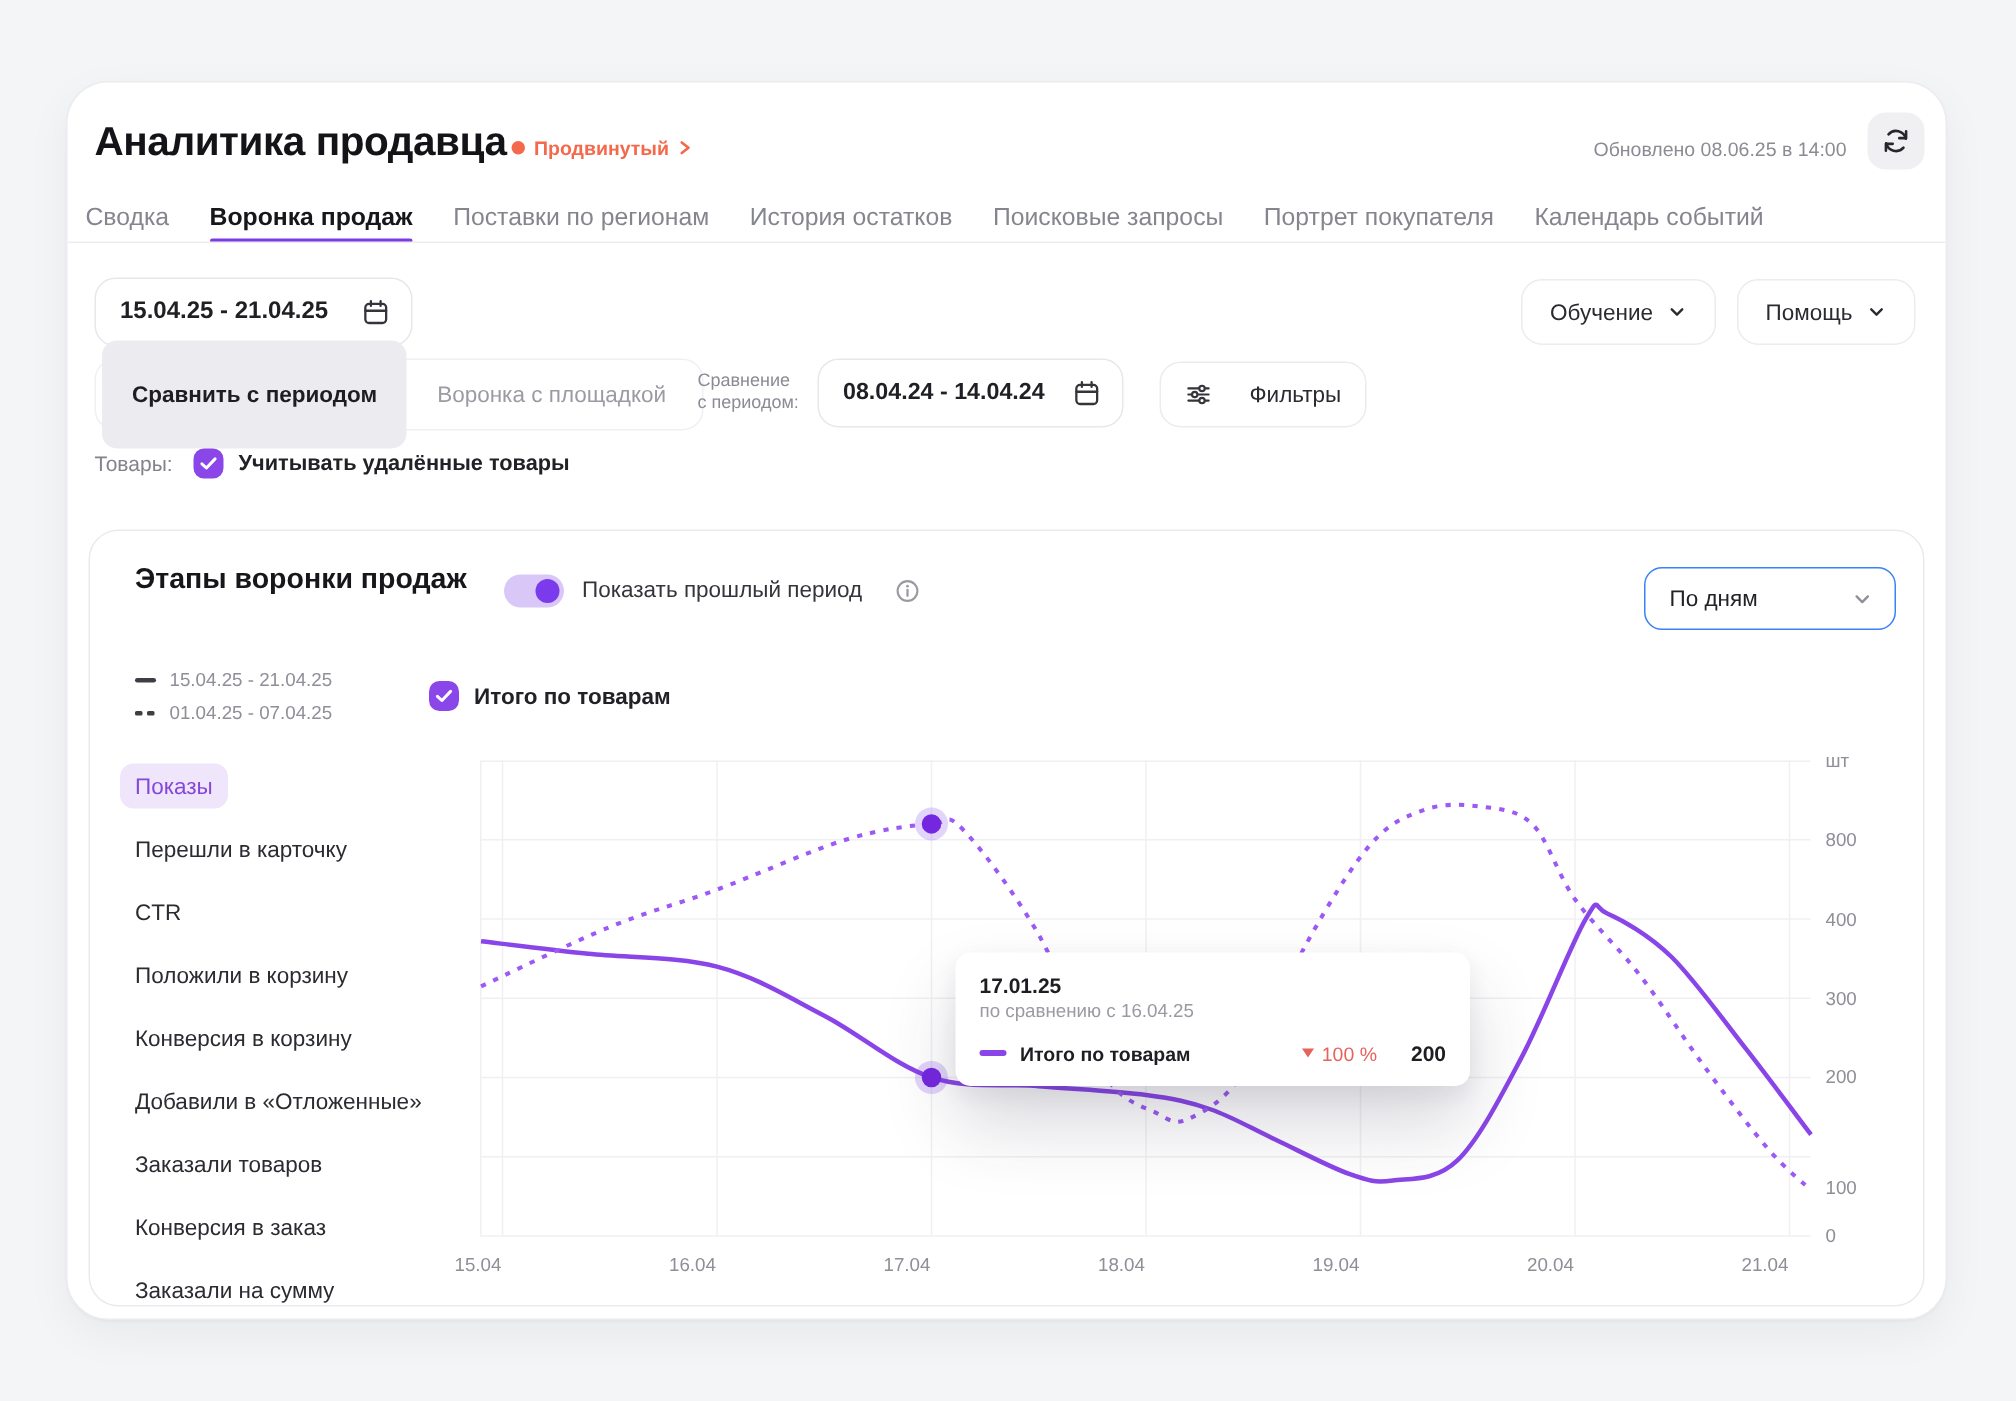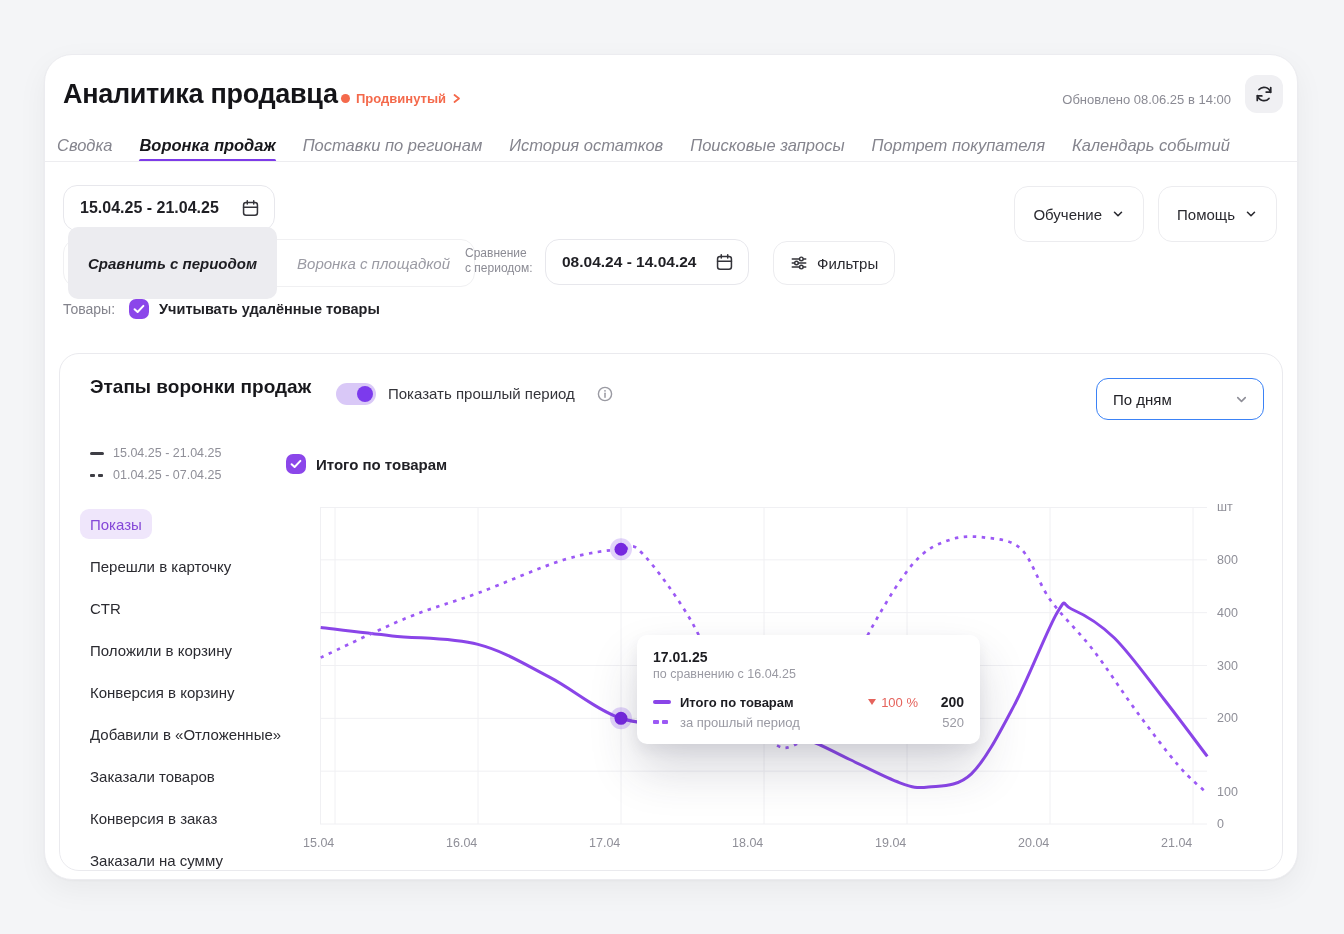--- a/index.html
+++ b/index.html
@@ -17,43 +17,43 @@
   
   .page-title{position:absolute;left:18px;top:24px;font-size:27px;font-weight:800;letter-spacing:-.3px;color:#141418;}
   .badge{position:absolute;left:296px;top:36px;display:flex;align-items:center;gap:6px;cursor:pointer;}
   .badge .dot{width:9px;height:9px;border-radius:50%;background:#f4694b;}
   .badge .blabel{font-size:13px;font-weight:700;color:#f4694b;}
   .updated{position:absolute;right:66px;top:37px;font-size:13px;color:#8b8b94;}
   .refresh-btn{position:absolute;right:14px;top:20px;width:38px;height:38px;border-radius:12px;background:#f0f0f3;
     display:flex;align-items:center;justify-content:center;cursor:pointer;border:none;}
   
   .tabs{position:absolute;left:12px;top:76px;display:flex;gap:27px;height:28px;}
-  .tab{font-size:16.5px;color:#85858e;line-height:28px;position:relative;cursor:pointer;white-space:nowrap;font-style:italic;}
+  .tab{font-size:16.5px;color:#85858e;line-height:28px;position:relative;cursor:pointer;white-space:nowrap;}
   .tab.active{color:#17171b;font-weight:700;}
   .tab.active::after{content:"";position:absolute;left:0;right:0;bottom:-3px;height:3px;border-radius:3px;background:#7d3be8;}
   .tabs-divider{position:absolute;left:0;right:0;top:106px;height:1px;background:#ededf0;}
   
   .input{position:absolute;background:#fff;border:1px solid #e7e7ec;border-radius:14px;display:flex;align-items:center;
     justify-content:space-between;padding:0 14px 0 16px;cursor:pointer;box-sizing:border-box;}
   .date-main{left:18px;top:130px;width:212px;height:46px;}
   .input .dval{font-size:16px;font-weight:700;color:#1f1f24;}
-  .btn{position:absolute;background:#fff;border:1px solid #ececef;border-radius:14px;height:56px;display:flex;
+  .btn{position:absolute;background:#fff;border:1px solid #ececef;border-radius:14px;height:44px;display:flex;
     align-items:center;gap:9px;padding:0 18px;font-size:15px;color:#2a2a30;cursor:pointer;box-sizing:border-box;}
   .btn-training{right:153px;top:131px;}
   .btn-help{right:20px;top:131px;}
   .segmented{position:absolute;left:18px;top:184px;height:48px;background:#fff;border:1px solid #f0f0f2;border-radius:14px;
     display:flex;align-items:center;padding:0 4px;box-sizing:border-box;}
-  .seg{height:40px;display:flex;align-items:center;padding:16px 20px;border-radius:10px;font-size:15px;cursor:pointer;white-space:nowrap;font-style:italic;}
+  .seg{height:40px;display:flex;align-items:center;padding:16px 20px;border-radius:10px;font-size:15px;cursor:pointer;white-space:nowrap;}
   .seg.on{background:#ececf0;font-weight:700;color:#1d1d22;}
   .seg.off{color:#9b9ba4;}
   .cmp-label{position:absolute;left:420px;top:191px;font-size:12px;line-height:15px;color:#8b8b94;}
   .date-cmp{left:500px;top:184px;width:204px;height:46px;}
   .date-cmp .dval{font-size:15.5px;}
   .btn-filters{position:absolute;left:728px;top:186px;height:44px;background:#fff;border:1px solid #ececef;border-radius:14px;
-    display:flex;align-items:center;gap:9px;padding:0 16px;font-size:15px;color:#2a2a30;cursor:pointer;box-sizing:border-box;}
+    display:flex;align-items:center;gap:25px;padding:0 16px;font-size:15px;color:#2a2a30;cursor:pointer;box-sizing:border-box;}
   .products-row{position:absolute;left:18px;top:244px;display:flex;align-items:center;gap:10px;}
   .products-caption{font-size:14px;color:#83838c;margin-right:4px;}
   .checkbox{width:20px;height:20px;border-radius:7px;background:#8b46ea;display:flex;align-items:center;justify-content:center;cursor:pointer;flex:0 0 auto;}
   .chk-label{font-size:14.5px;font-weight:700;color:#212126;cursor:pointer;}
   
   .panel{position:absolute;left:14px;top:298px;width:1224px;height:518px;border:1px solid #eaeaee;border-radius:20px;background:#fff;box-sizing:border-box;}
   .panel-title{position:absolute;left:30px;top:22px;font-size:19px;font-weight:800;color:#17171b;}
   .toggle{position:absolute;left:276px;top:29px;width:40px;height:22px;border-radius:12px;background:#d9c8f7;cursor:pointer;}
   .toggle .knob{position:absolute;left:21px;top:3px;width:16px;height:16px;border-radius:50%;background:#7c3aed;}
   .toggle-label{position:absolute;left:328px;top:31px;font-size:15px;color:#35353b;}
@@ -292,24 +292,16 @@
             <span class="tt-sw">
               <span class="bar"></span>
             </span>
             <span class="tt-name">Итого по товарам</span>
             <span class="tt-delta">
               <span class="tri-down"></span>
               <span>100 %</span>
             </span>
             <span class="tt-val">200</span>
           </div>
-          <div class="tt-row">
-            <span class="tt-sw">
-              <span class="d"></span>
-              <span class="d"></span>
-            </span>
-            <span class="tt-name muted">за прошлый период</span>
-            <span class="tt-val muted">520</span>
-          </div>
         </div>
     </div>
   </div>
 </div>
 
 </body></html>

